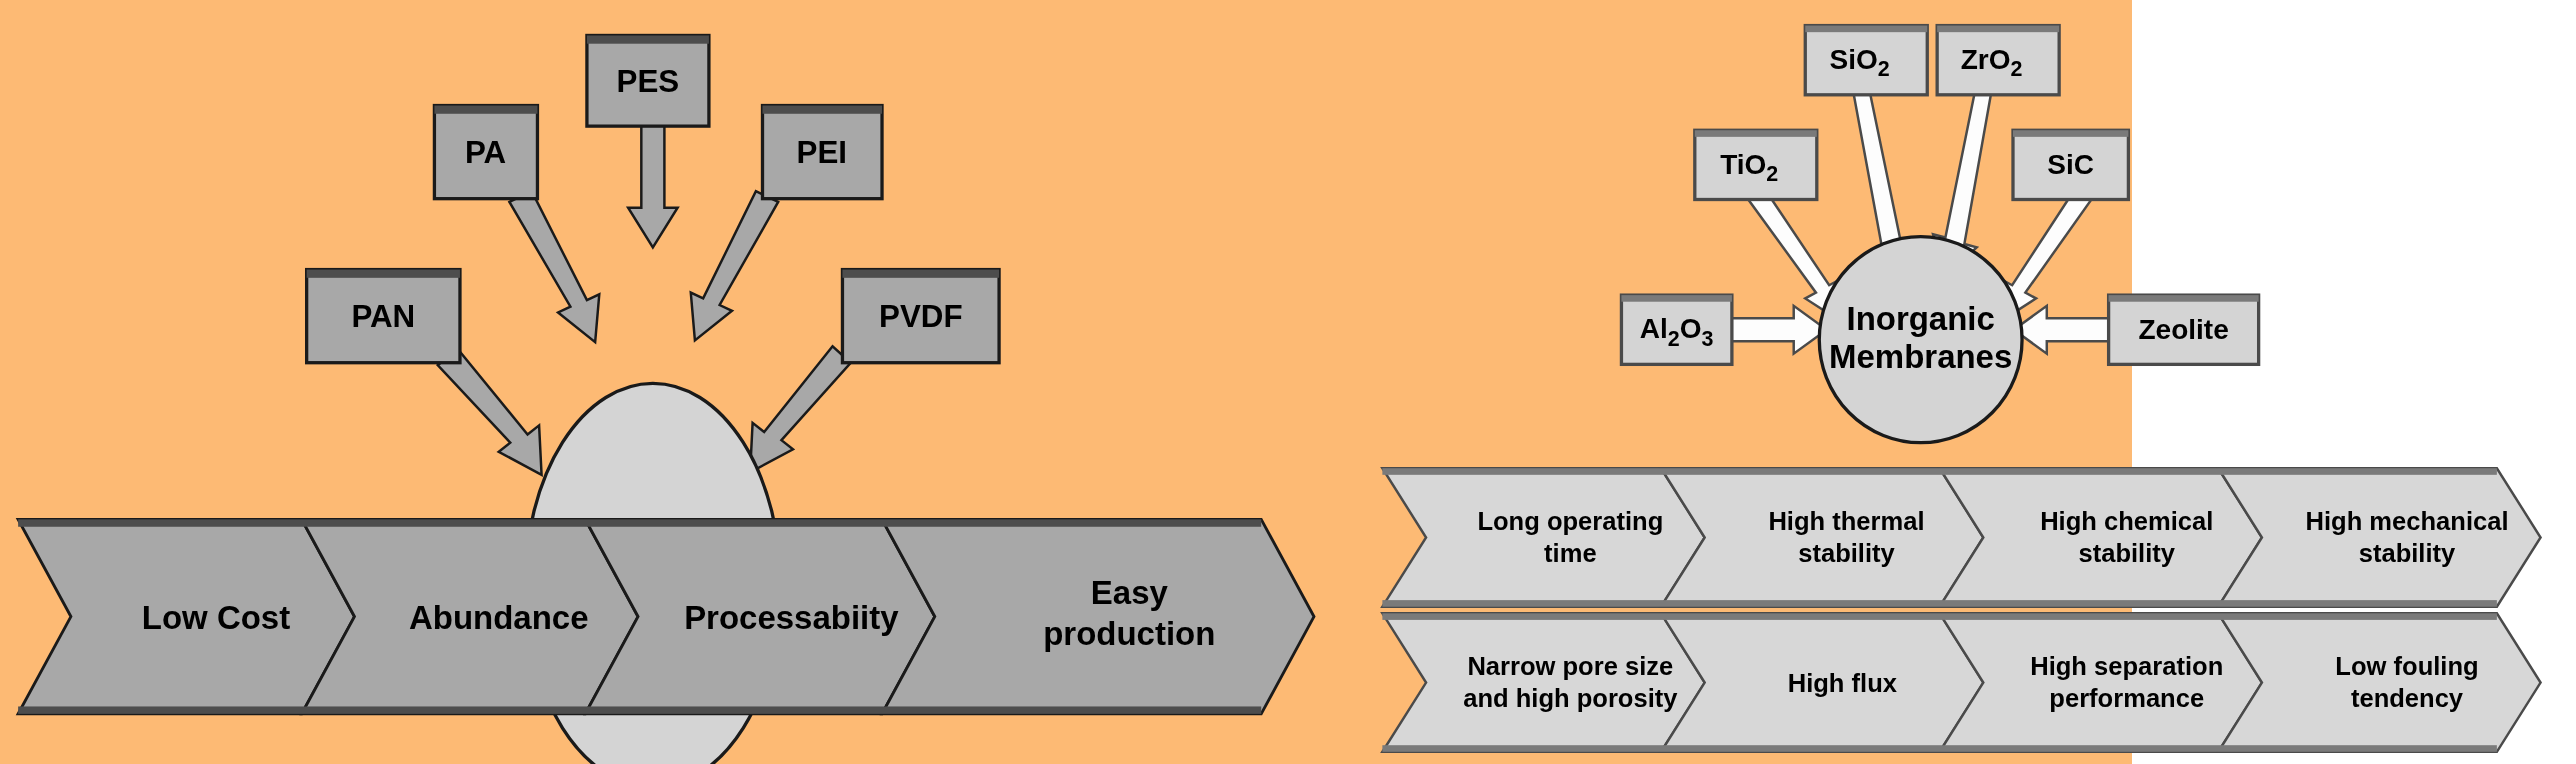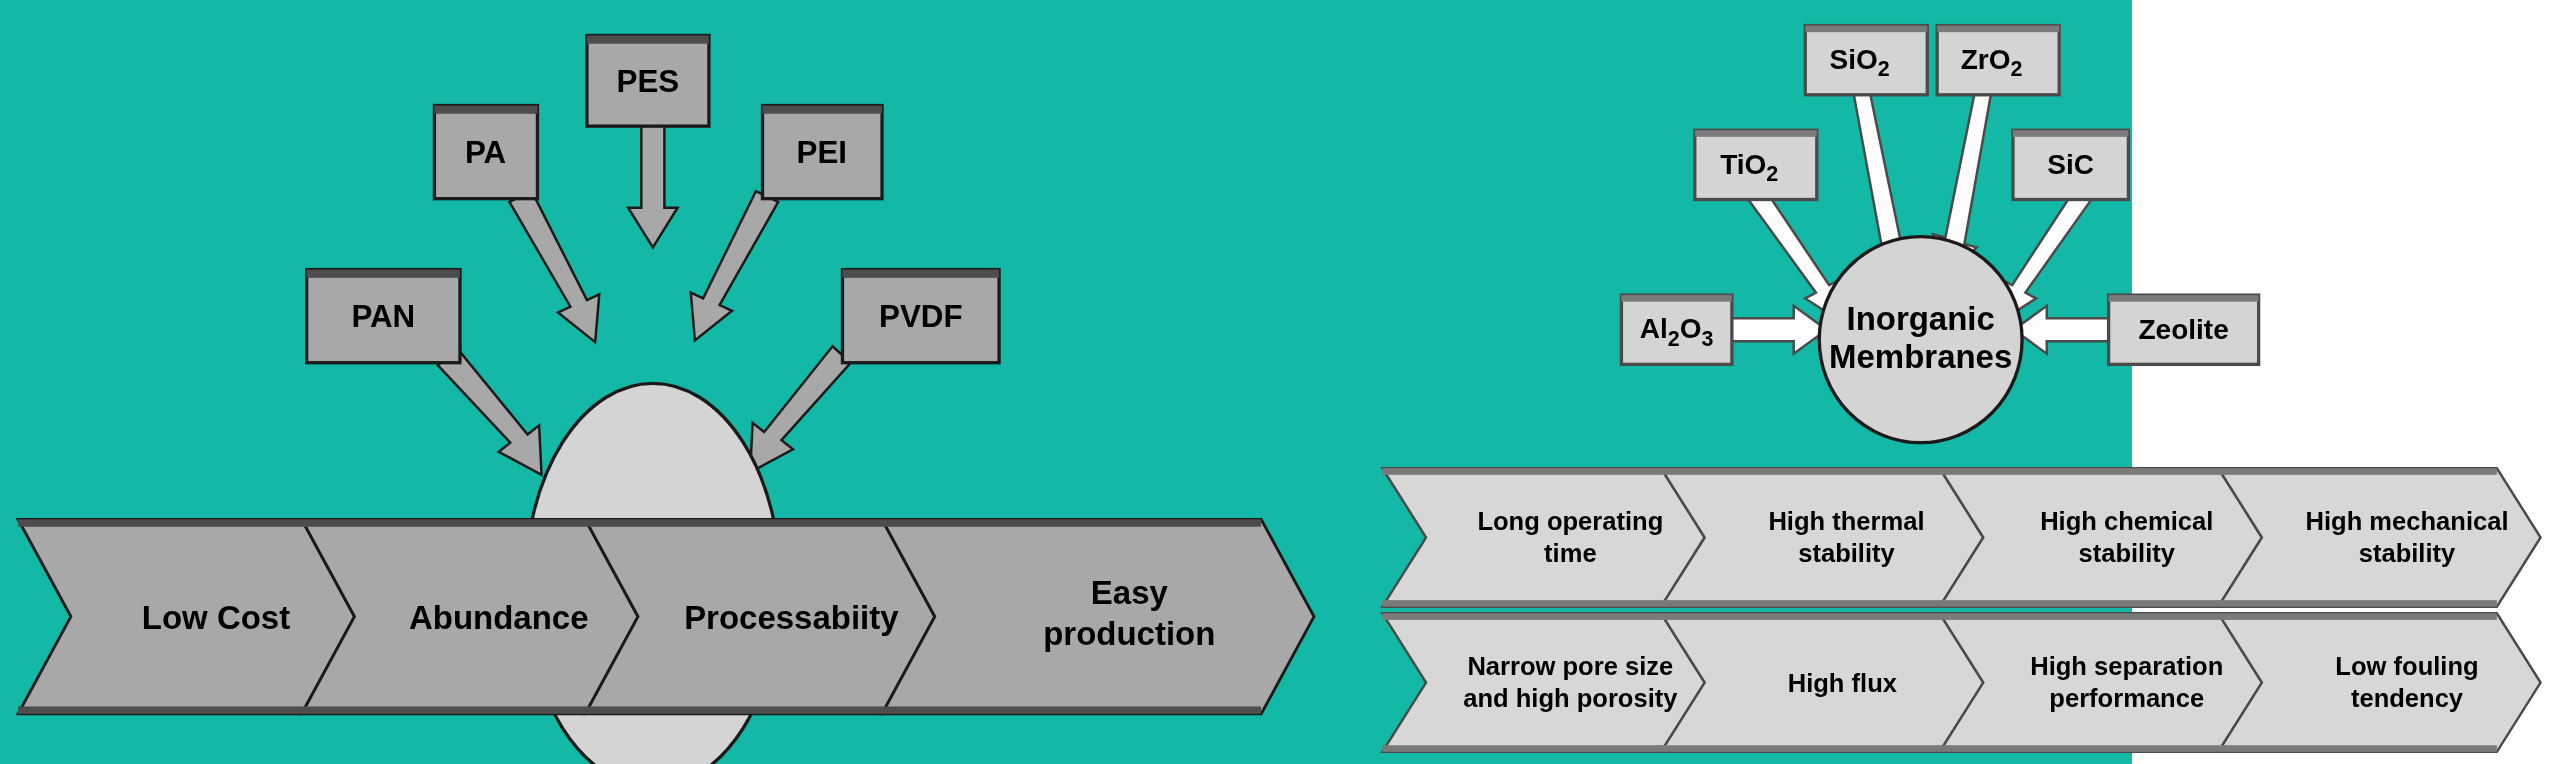--- a/index.html
+++ b/index.html
@@ -10,21 +10,21 @@
   body {
     width: 2576px;
     height: 765px;
     font-family: "Liberation Sans", sans-serif;
     overflow: hidden;
   }
   #stage {
     position: relative;
     width: 2132px;
     height: 765px;
-    background: #14b8a6;
+    background: #fdba74;
   }
   svg.diagram {
     position: absolute;
     top: 0;
     left: 0;
     width: 2576px;
     height: 765px;
   }
   .node-label {
     font-family: "Liberation Sans", sans-serif;

